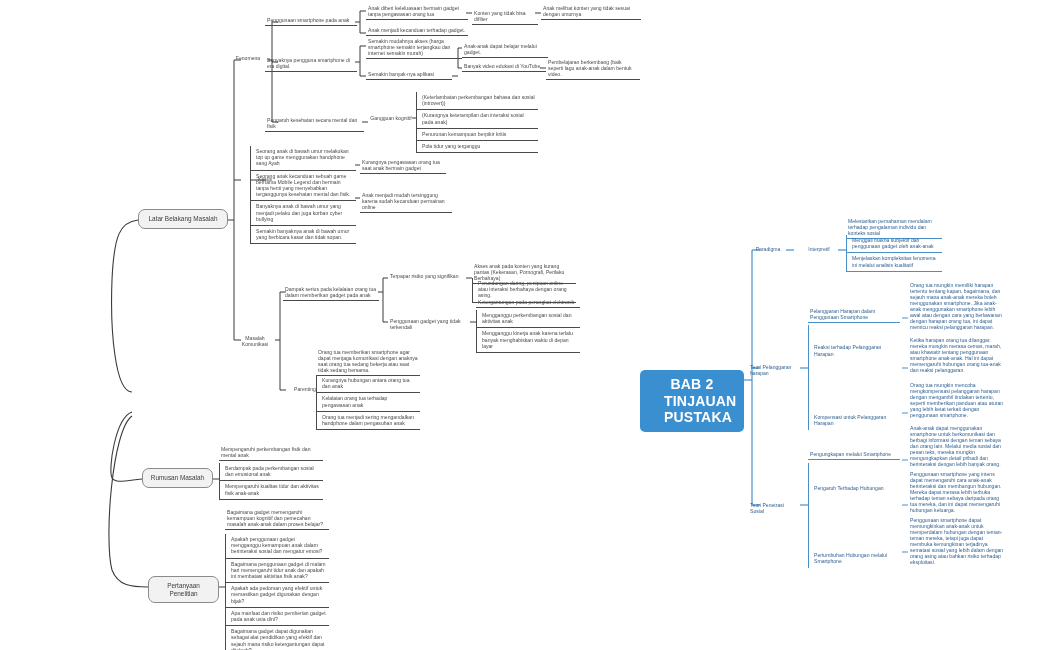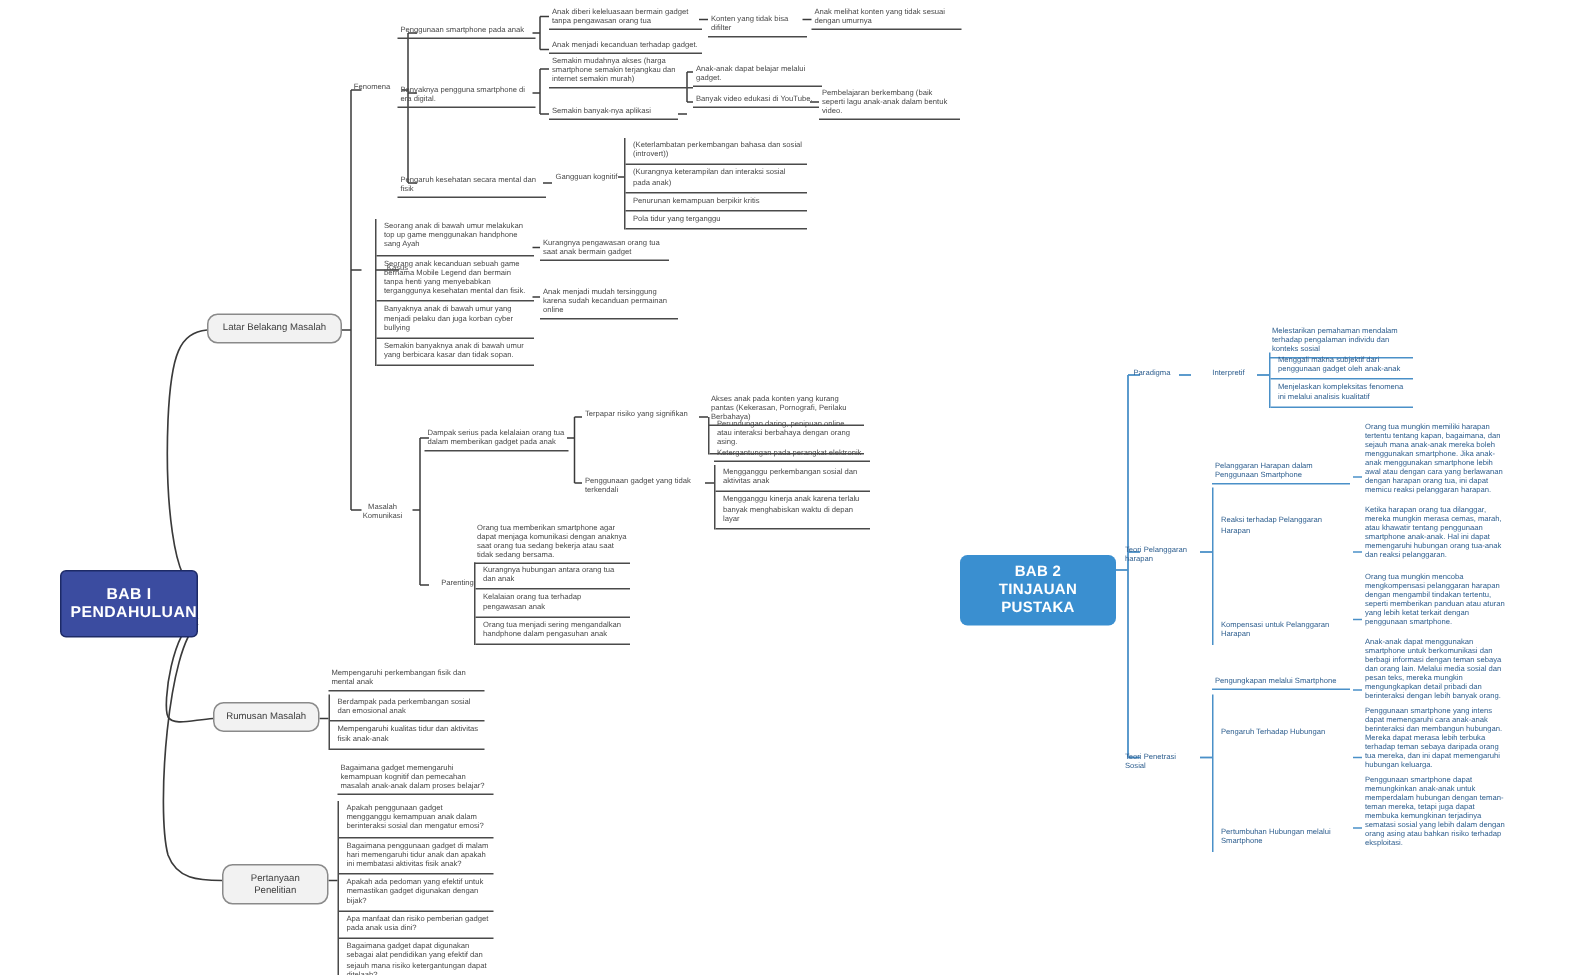--- a/index.html
+++ b/index.html
@@ -34,21 +34,21 @@
     font-size: 10.5px;
     font-weight: bold;
     text-align: center;
     padding: 9px 6px;
     letter-spacing: .3px;
   }
   .root2 {
     background: #3a8fd0;
     border-radius: 5px;
     color: #ffffff;
-    font-size: 10px;
+    font-size: 14px;
     font-weight: bold;
     text-align: center;
     padding: 6px 24px;
     letter-spacing: .2px;
   }
   
   .lvl1 {
     background: #f2f2f2;
     border: 1px solid #8a8a8a;
     border-radius: 7px;
@@ -164,24 +164,20 @@
 
     <path d="M902 318 L 908 318" stroke="#4a90c8" fill="none" stroke-width="1"></path>
     <path d="M902 368 L 908 368" stroke="#4a90c8" fill="none" stroke-width="1"></path>
     <path d="M902 413 L 908 413" stroke="#4a90c8" fill="none" stroke-width="1"></path>
 
     <path d="M902 460 L 908 460" stroke="#4a90c8" fill="none" stroke-width="1"></path>
     <path d="M902 505 L 908 505" stroke="#4a90c8" fill="none" stroke-width="1"></path>
     <path d="M902 552 L 908 552" stroke="#4a90c8" fill="none" stroke-width="1"></path>
   </svg>
 
-  <div class="node root1" style="left:40px; top:380px; width:92px;">
-    <div>BAB I</div>
-    <div>PENDAHULUAN</div>
-  </div>
 
   <div class="node root2" style="left:640px; top:370px; width:104px;">BAB 2 TINJAUAN PUSTAKA</div>
 
   <div class="node lvl1" style="left:138px; top:209px; width:90px;">Latar Belakang Masalah</div>
 
   <div class="node lvl1" style="left:142px; top:468px; width:71px;">Rumusan Masalah</div>
 
   <div class="node lvl1" style="left:148px; top:576px; width:71px;">Pertanyaan Penelitian</div>
 
   <div class="node plain" style="left:228px; top:54px; width:40px; text-align:center;">Fenomena</div>

